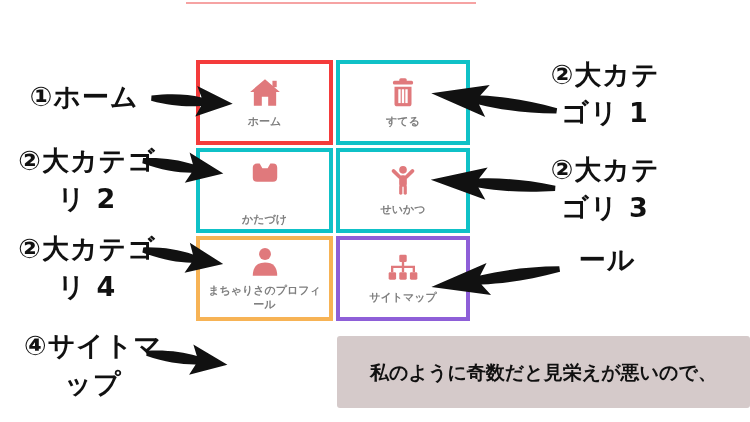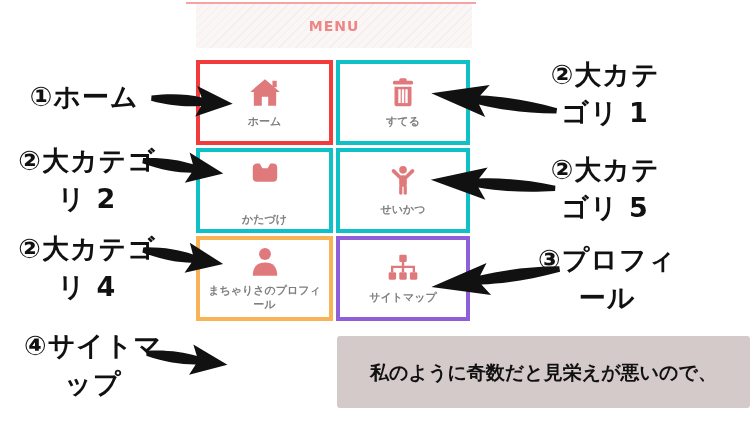--- a/index.html
+++ b/index.html
@@ -35,23 +35,20 @@
     border-radius:3px;display:flex;flex-direction:column;align-items:center;
     justify-content:center;color:#111;font-weight:bold;font-size:19px;line-height:30px;
     text-align:left;}
 </style>
 </head>
 <body>
 
 <div class="stage">
 
   <div class="menu-topline"></div>
-  <div class="menu-header">
-    <span class="menu-title" style="color: rgb(238, 134, 134);">MENU</span>
-  </div>
 
   <svg width="0" height="0" style="position:absolute">
     <defs>
       <g id="i-home">
         <path d="M16 3 L30 15 L26.5 15 L26.5 28 L19 28 L19 19.5 L13 19.5 L13 28 L5.5 28 L5.5 15 L2 15 Z"></path>
         <rect x="23" y="4.5" width="4" height="6"></rect>
       </g>
       <g id="i-trash">
         <rect x="12.5" y="2" width="7" height="4" rx="1.5"></rect>
         <rect x="6.5" y="4.5" width="19" height="3.5" rx="1.5"></rect>
@@ -149,24 +146,23 @@
     <div>④サイトマ</div>
       <div>ップ</div>
   </div>
 
   <div class="ann" style="left:520px;top:56px;width:170px;">
     <div>②大カテ</div>
       <div>ゴリ 1</div>
   </div>
   <div class="ann" style="left:520px;top:151px;width:170px;">
     <div>②大カテ</div>
-      <div>ゴリ 5</div>
+      <div>ゴリ 3</div>
   </div>
   <div class="ann" style="left:522px;top:241px;width:170px;">
-    <div>③プロフィ</div>
       <div>ール</div>
   </div>
 
   <div class="arrow" style="left:146px;top:84px;width:92px;height:34px;transform:rotate(4deg);">
     <svg viewBox="0 0 100 40" fill="#111">
         <use href="#arrow-right-shape"></use>
       </svg>
   </div>
   <div class="arrow" style="left:134px;top:150px;width:98px;height:34px;transform:rotate(9deg);">
     <svg viewBox="0 0 100 40" fill="#111">

